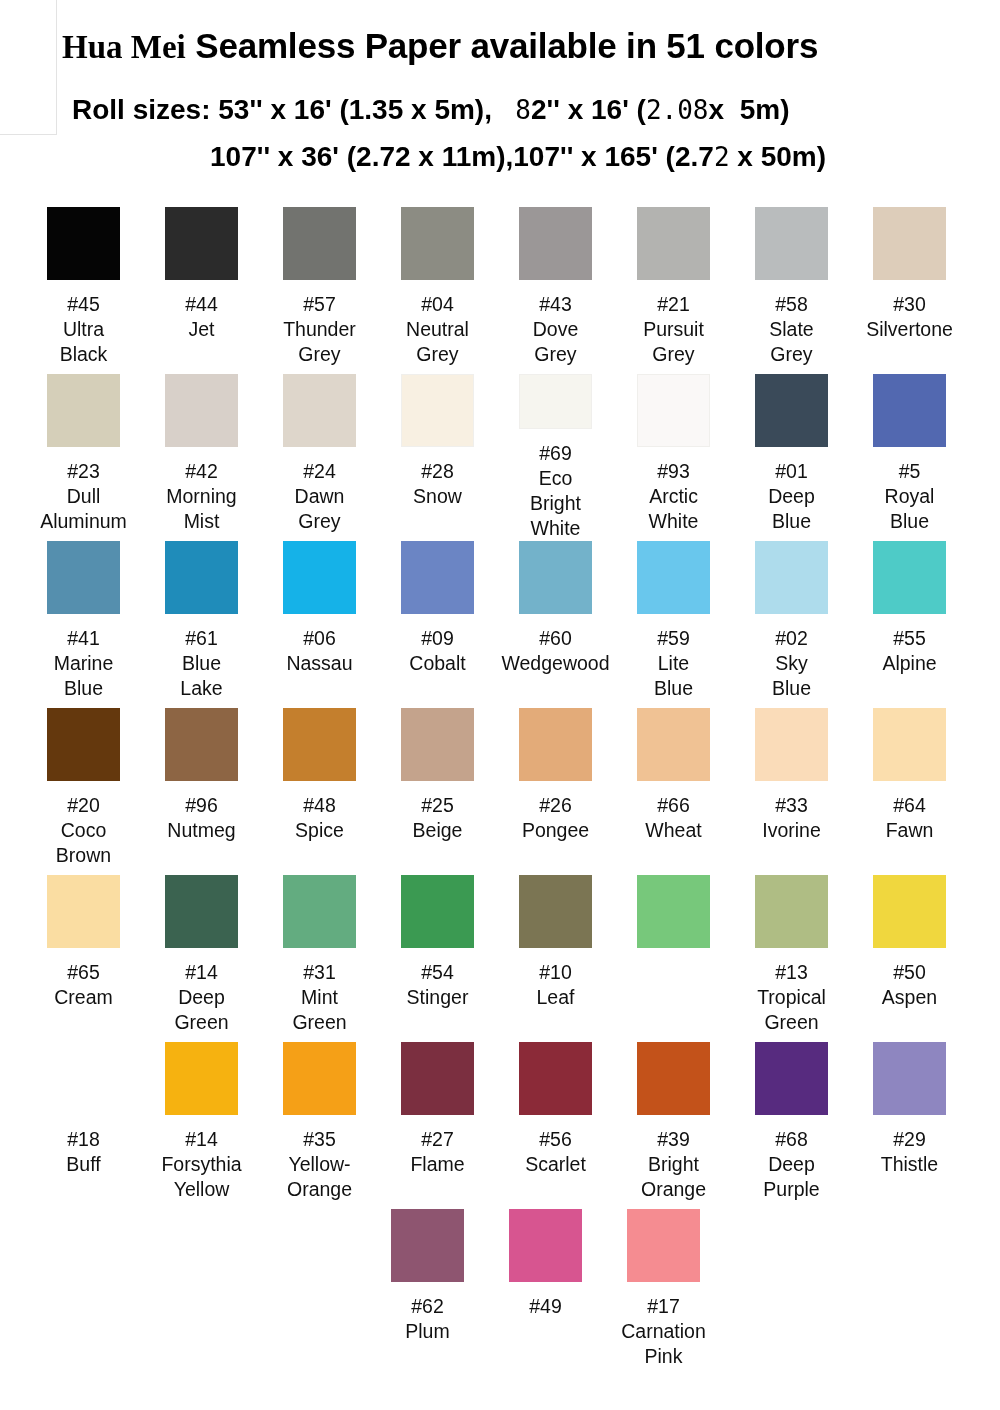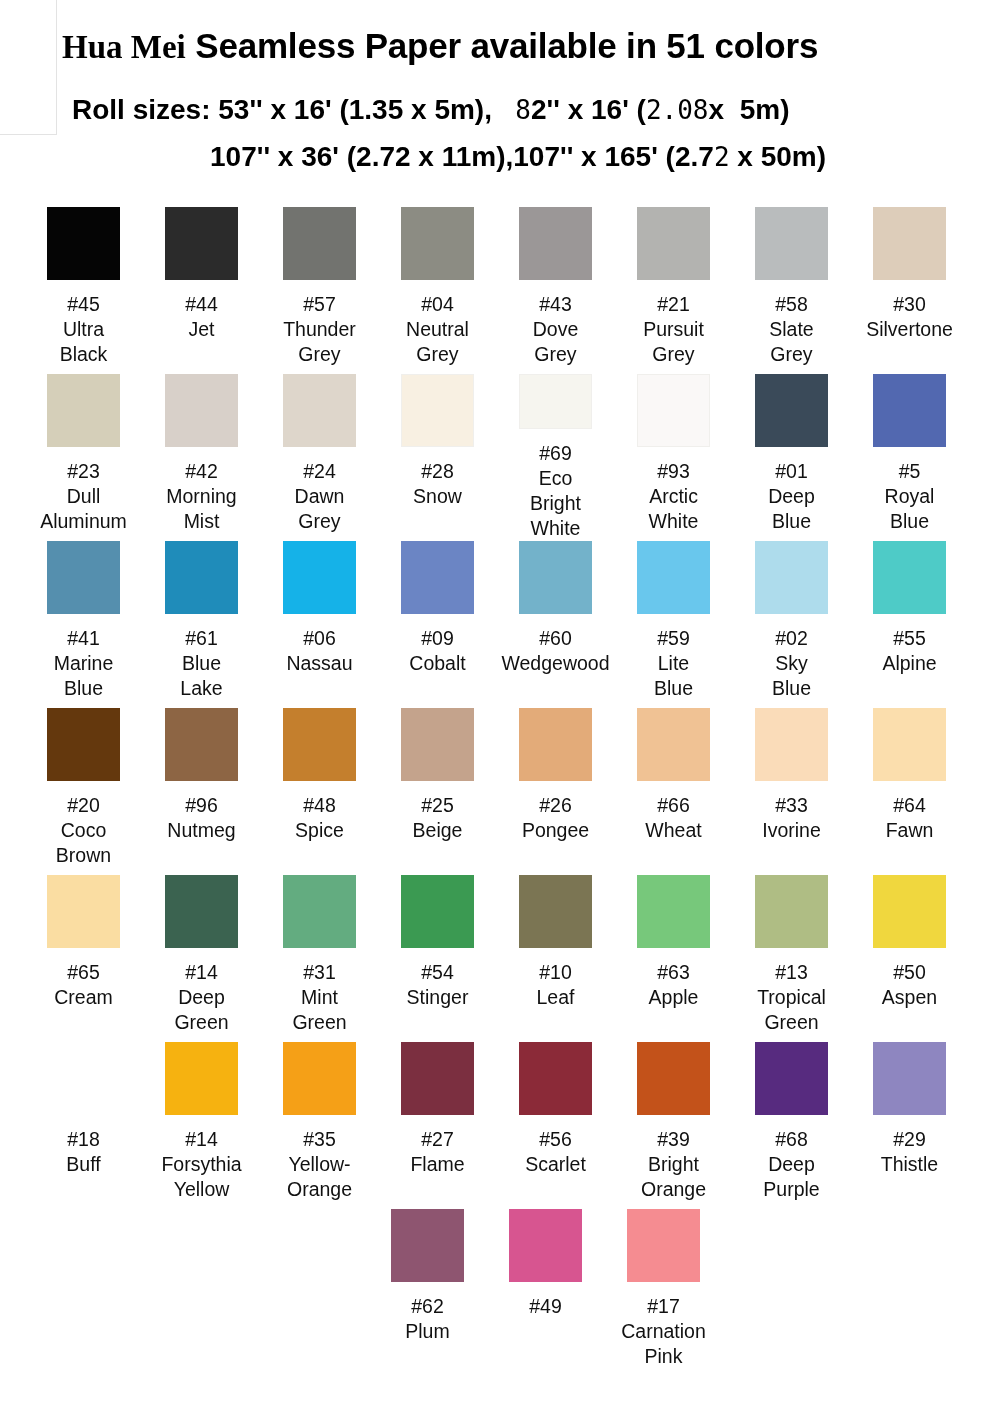--- a/index.html
+++ b/index.html
@@ -315,21 +315,20 @@
       <div class="cell">
         <div class="swatch" style="background-color: rgb(59, 154, 82);"></div>
         <div class="caption"><span class="code">#54</span><span class="cname">Stinger</span></div>
       </div>
       <div class="cell">
         <div class="swatch" style="background-color: rgb(123, 117, 83);"></div>
         <div class="caption"><span class="code">#10</span><span class="cname">Leaf</span></div>
       </div>
       <div class="cell">
         <div class="swatch" style="background-color: rgb(119, 200, 123);"></div>
-        <div class="caption"><span class="code">#63</span><span class="cname">Apple</span></div>
       </div>
       <div class="cell">
         <div class="swatch" style="background-color: rgb(175, 189, 132);"></div>
         <div class="caption"><span class="code">#13</span><span class="cname">Tropical
 Green</span></div>
       </div>
       <div class="cell">
         <div class="swatch" style="background-color: rgb(240, 215, 62);"></div>
         <div class="caption"><span class="code">#50</span><span class="cname">Aspen</span></div>
       </div>

